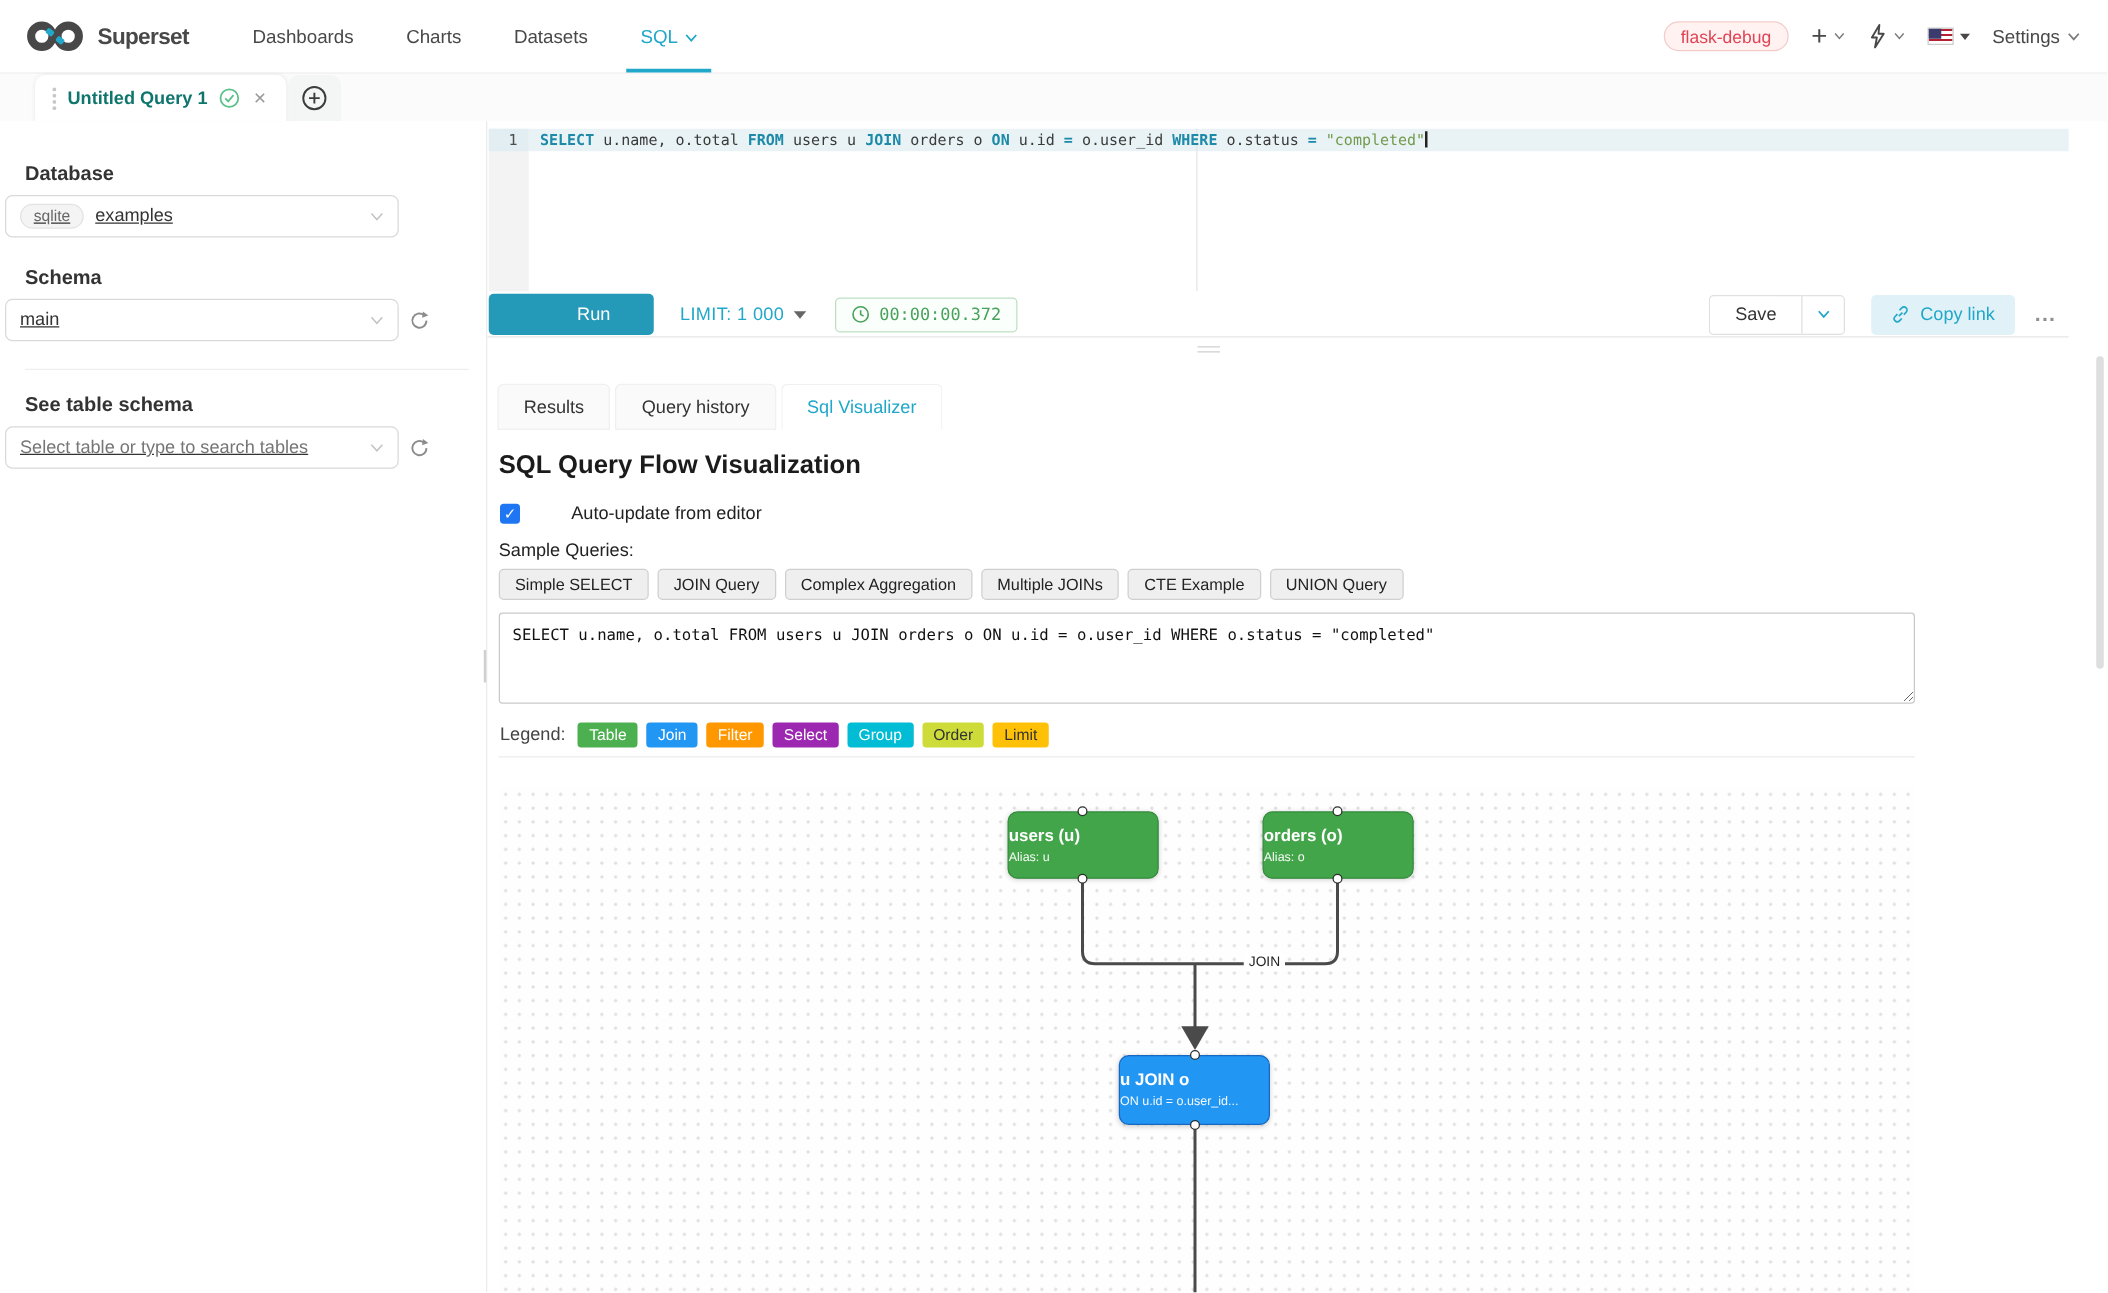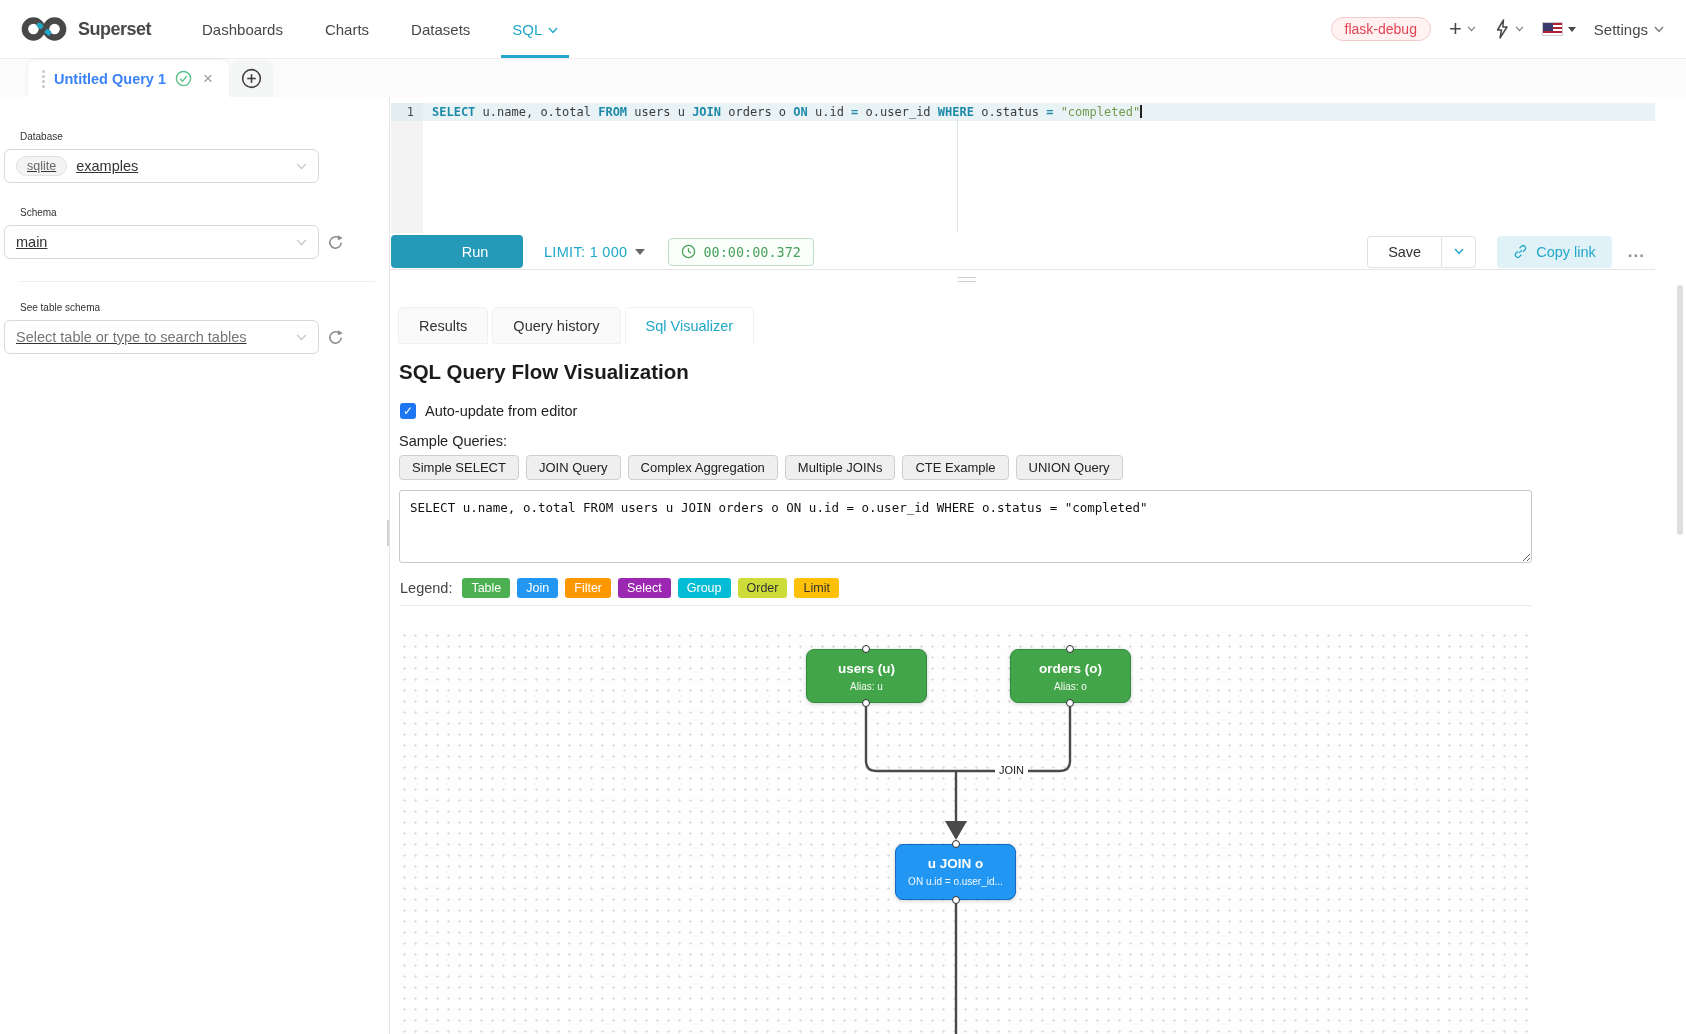--- a/index.html
+++ b/index.html
@@ -26,28 +26,28 @@
           background:repeating-linear-gradient(#b22234 0 2px, #fff 2px 4px); border:0.5px solid #ccc; }
   .flag::before { content:""; position:absolute; left:0; top:0; width:10px; height:8px; background:#3c3b6e; }
   .settings { display:flex; align-items:center; gap:6px; font-size:15px; color:#484848; cursor:pointer; }
 
   
   .tabstrip { position:absolute; left:0; top:59px; width:1686px; height:38px; background:#fbfbfb; display:flex; align-items:flex-end; }
   .qtab { height:37px; margin-left:28px; background:#fff; border-radius:8px 8px 0 0;
           box-shadow:0 0 4px rgba(0,0,0,0.08); display:flex; align-items:center; padding:0 14px; gap:9px; }
   .qtab-dots { display:flex; flex-direction:column; gap:2px; }
   .qtab-dots i { width:3px; height:3px; border-radius:50%; background:#c7c7c7; }
-  .qtab-title { font-size:14.5px; color:#3b82f6; font-weight:bold; }
+  .qtab-title { font-size:14.5px; color:#0f766e; font-weight:bold; }
   .qtab-close { color:#9a9a9a; font-size:17px; cursor:pointer; padding:0 2px; }
   .qtab-add { height:37px; width:42px; margin-left:2px; background:#f4f5f5; border-radius:8px 8px 0 0;
               display:flex; align-items:center; justify-content:center; cursor:pointer; }
 
   
   .sidebar { position:absolute; left:0; top:97px; width:390px; bottom:0; background:#fff; border-right:1px solid #e6e6e6; }
-  .sb-label { font-size:10px; color:#333; margin:0 0 7px 20px; }
+  .sb-label { font-size:16px; color:#333; margin:0 0 7px 20px;font-weight:bold; }
   .sb-row { display:flex; align-items:center; gap:8px; margin:0 0 0 4px;text-decoration:underline; }
   .sb-select { width:315px; height:34px; border:1px solid #d9d9d9; border-radius:6px; background:#fff;
                display:flex; align-items:center; padding:0 11px; gap:9px; cursor:pointer; }
   .sb-select .grow { flex:1; font-size:14.5px; color:#333; white-space:nowrap; overflow:hidden; }
   .sb-select .ph { color:#bfbfbf; }
   .pill { font-size:12.5px; color:#666; background:#f4f4f4; border:1px solid #e2e2e2; border-radius:11px; padding:2px 10px; }
   .sb-div { height:1px; background:#eeeeee; margin:22px 20px 20px 20px; width:355px; }
   .mt18 { margin-top:17px; } .mt24 { margin-top:24px; }
   .refresh-btn { cursor:pointer; display:flex; }
   .pane-grip { position:absolute; left:387px; top:520px; width:4px; height:26px; border-left:2px solid #d0d0d0; }
@@ -97,37 +97,37 @@
   .rtabs { position:absolute; left:8px; top:14px; display:flex; gap:4px;margin-top:20px; }
   .rtab { height:37px; background:#fafafa; border:1px solid #f0f0f0; border-radius:5px 5px 0 0;
           display:flex; align-items:center; padding:0 20px; font-size:14.5px; color:#333; cursor:pointer; }
   .rtab.active { background:#fff; border-color:#f0f0f0; border-bottom-color:#fff; color:#20a7c9; }
 
   .panel { position:absolute; left:9px; top:51px; width:1133px; bottom:0; }
   .viz-title { position:absolute; left:0; top:36px; font-size:20.5px; font-weight:bold; color:#1b1b1b; }
   .auto-row { position:absolute; left:1px; top:79px; display:flex; align-items:center; gap:9px; cursor:pointer; }
   .checkbox { width:16px; height:16px; background:#1f76f2; border-radius:3px; color:#fff; font-size:12px;
               display:flex; align-items:center; justify-content:center; }
-  .auto-label { font-size:14.5px; color:#222; }
+  .auto-label { font-size:14.5px; color:#222;margin-left:32px; }
   .sample-label { position:absolute; left:0; top:109px; font-size:14.5px; color:#222; }
   .sample-row { position:absolute; left:0; top:131px; display:flex; gap:7px; }
   .sample-btn { height:25px; background:#efefef; border:1px solid #cfcfcf; border-radius:4px; font-size:13px;
                 color:#222; padding:0 12px; cursor:pointer; font-family:"Liberation Sans", sans-serif; }
   .query-area { position:absolute; left:0; top:166px; width:1133px; height:73px; border:1px solid #c9c9c9; border-radius:3px;
                 font-family:"DejaVu Sans Mono", monospace; font-size:12.5px; color:#111; padding:9px 10px; resize:both; }
   .legend-row { position:absolute; left:1px; top:254px; display:flex; align-items:center; gap:7px; }
   .legend-label { font-size:14.5px; color:#444; margin-right:3px; }
   .legend-chip { font-size:12.5px; border-radius:3px; padding:3px 9px; color:#fff; }
   .panel-hr { position:absolute; left:0; top:281px; width:1133px; height:1px; background:#ebebeb; }
 
   
   .canvas { position:absolute; left:0; top:306px; width:1133px; height:405px; background:#fefefe;
             background-image:radial-gradient(circle, #dedede 1.1px, transparent 1.4px); background-size:11px 11px; }
   .edges { position:absolute; left:0; top:0; width:100%; height:100%; }
-  .fnode { position:absolute; width:121px; height:54px; border-radius:8px; text-align:center; color:#fff;
+  .fnode { position:absolute; width:121px; height:54px; border-radius:8px; text-align:left; color:#fff;
            box-shadow:0 1px 4px rgba(0,0,0,0.18); cursor:pointer; padding-top:11px; }
   .fnode-table { background:#43a549; border:1px solid #328b3c; }
   .fnode-join  { background:#2196f3; border:1px solid #1668c2; height:56px; }
   .fnode-title { font-size:13.5px; font-weight:bold; margin-bottom:5px; }
   .fnode-sub { font-size:10px; opacity:0.95; }
   .handle { position:absolute; width:8px; height:8px; border-radius:50%; background:#fff; border:1.5px solid #2d2d2d; z-index:3; }
   .edge-label { position:absolute; background:#fff; font-size:11px; color:#222; padding:1px 4px; z-index:2; }
 
   .right-scrollbar { position:absolute; left:1677px; top:285px; width:6px; height:250px; background:#dedede; border-radius:3px; }
 </style>

